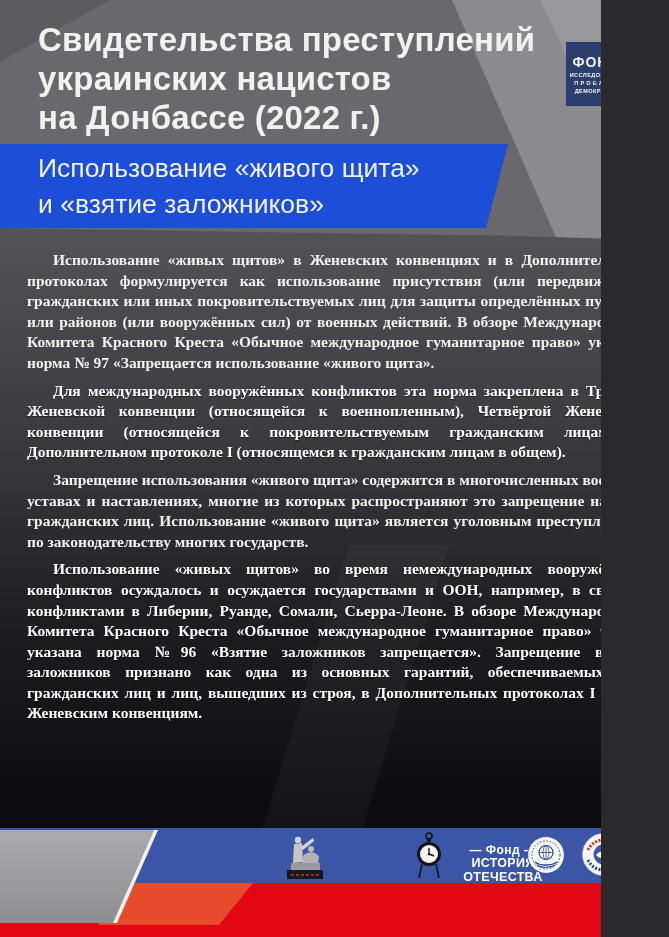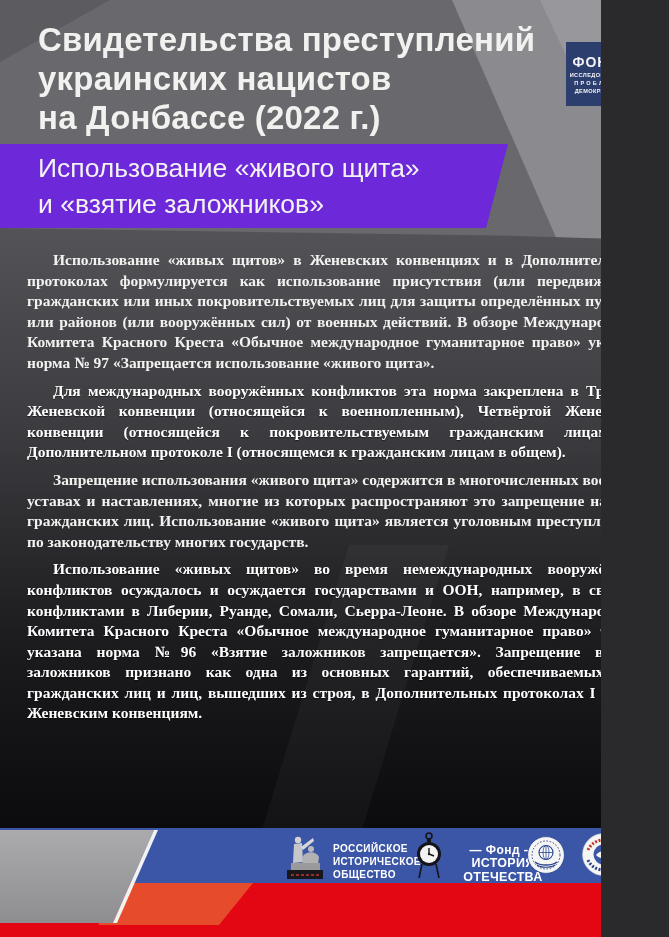--- a/index.html
+++ b/index.html
@@ -26,21 +26,21 @@
     font-size:33px;line-height:39px;font-weight:bold;white-space:pre-line;letter-spacing:.2px;}
   
   .fund-box{position:absolute;left:566px;top:42px;width:60px;height:64px;
     background:#2c3e6e;color:#f4f4f6;text-align:center;
     display:flex;flex-direction:column;justify-content:center;gap:2px;}
   .fund-box .l1{font-size:14px;font-weight:bold;letter-spacing:1px;}
   .fund-box .l2,.fund-box .l4{font-size:5.6px;font-weight:bold;letter-spacing:.4px;}
   .fund-box .l3{font-size:5.6px;font-weight:bold;letter-spacing:2.2px;}
   
   .subtitle-bar{position:absolute;left:0;top:144px;width:520px;height:84px;
-    background:#6d28d9;clip-path:polygon(0 0,508px 0,486px 100%,0 100%);}
+    background:#1d4ed8;clip-path:polygon(0 0,508px 0,486px 100%,0 100%);}
   .subtitle{position:absolute;left:38px;top:6px;color:#f2f2f2;
     font-size:26.5px;line-height:36px;font-weight:400;white-space:pre-line;}
   
   .body-text{position:absolute;left:27px;top:250px;width:616px;font-family:Liberation Serif, serif;}
   .body-text p{margin:0 0 7px 0;text-align:justify;text-indent:26px;
     font-size:15.5px;line-height:20.6px;font-weight:bold;}
   .p-white{color:#f2f2f0;}
   .p-red{color:#ffffff;text-shadow:0 1px 1px rgba(0,0,0,.55);}
   
   .footer-red{position:absolute;left:0;top:883px;width:669px;height:54px;background:#e30613;}
@@ -108,23 +108,20 @@
       <rect x="2" y="38" width="36" height="9" fill="#17171c"></rect>
       <line x1="6" y1="43" x2="34" y2="43" stroke="#c23a30" stroke-width="1.5" stroke-dasharray="3 2"></line>
       <circle cx="13" cy="8" r="3.2" fill="#d3d3d5"></circle>
       <path d="M9 12 L17 11 L18 30 L8 31 Z" fill="#c7c7c9"></path>
       <path d="M16 15 L28 6 L29 9 L18 18 Z" fill="#d8d8da"></path>
       <circle cx="26" cy="17" r="3" fill="#b9b9bb"></circle>
       <path d="M18 24 C22 19 31 19 34 25 L33 33 L17 34 Z" fill="#b2b2b4"></path>
       <rect x="6" y="31" width="29" height="7" fill="#9a9a9c"></rect>
     </svg>
   </div>
-  <div class="rio-label">РОССИЙСКОЕ
-ИСТОРИЧЕСКОЕ
-ОБЩЕСТВО</div>
 
   <div class="watch">
     <svg width="30" height="50" viewBox="0 0 30 50">
       <circle cx="15" cy="5" r="3" fill="none" stroke="#14141a" stroke-width="1.6"></circle>
       <rect x="13" y="7" width="4" height="4" fill="#14141a"></rect>
       <circle cx="15" cy="23" r="12" fill="#14141a"></circle>
       <circle cx="15" cy="23" r="9" fill="#f3f3f1"></circle>
       <line x1="15" y1="23" x2="15" y2="17" stroke="#14141a" stroke-width="1.4"></line>
       <line x1="15" y1="23" x2="20" y2="25" stroke="#14141a" stroke-width="1.4"></line>
       <circle cx="15" cy="23" r="1.2" fill="#14141a"></circle>

